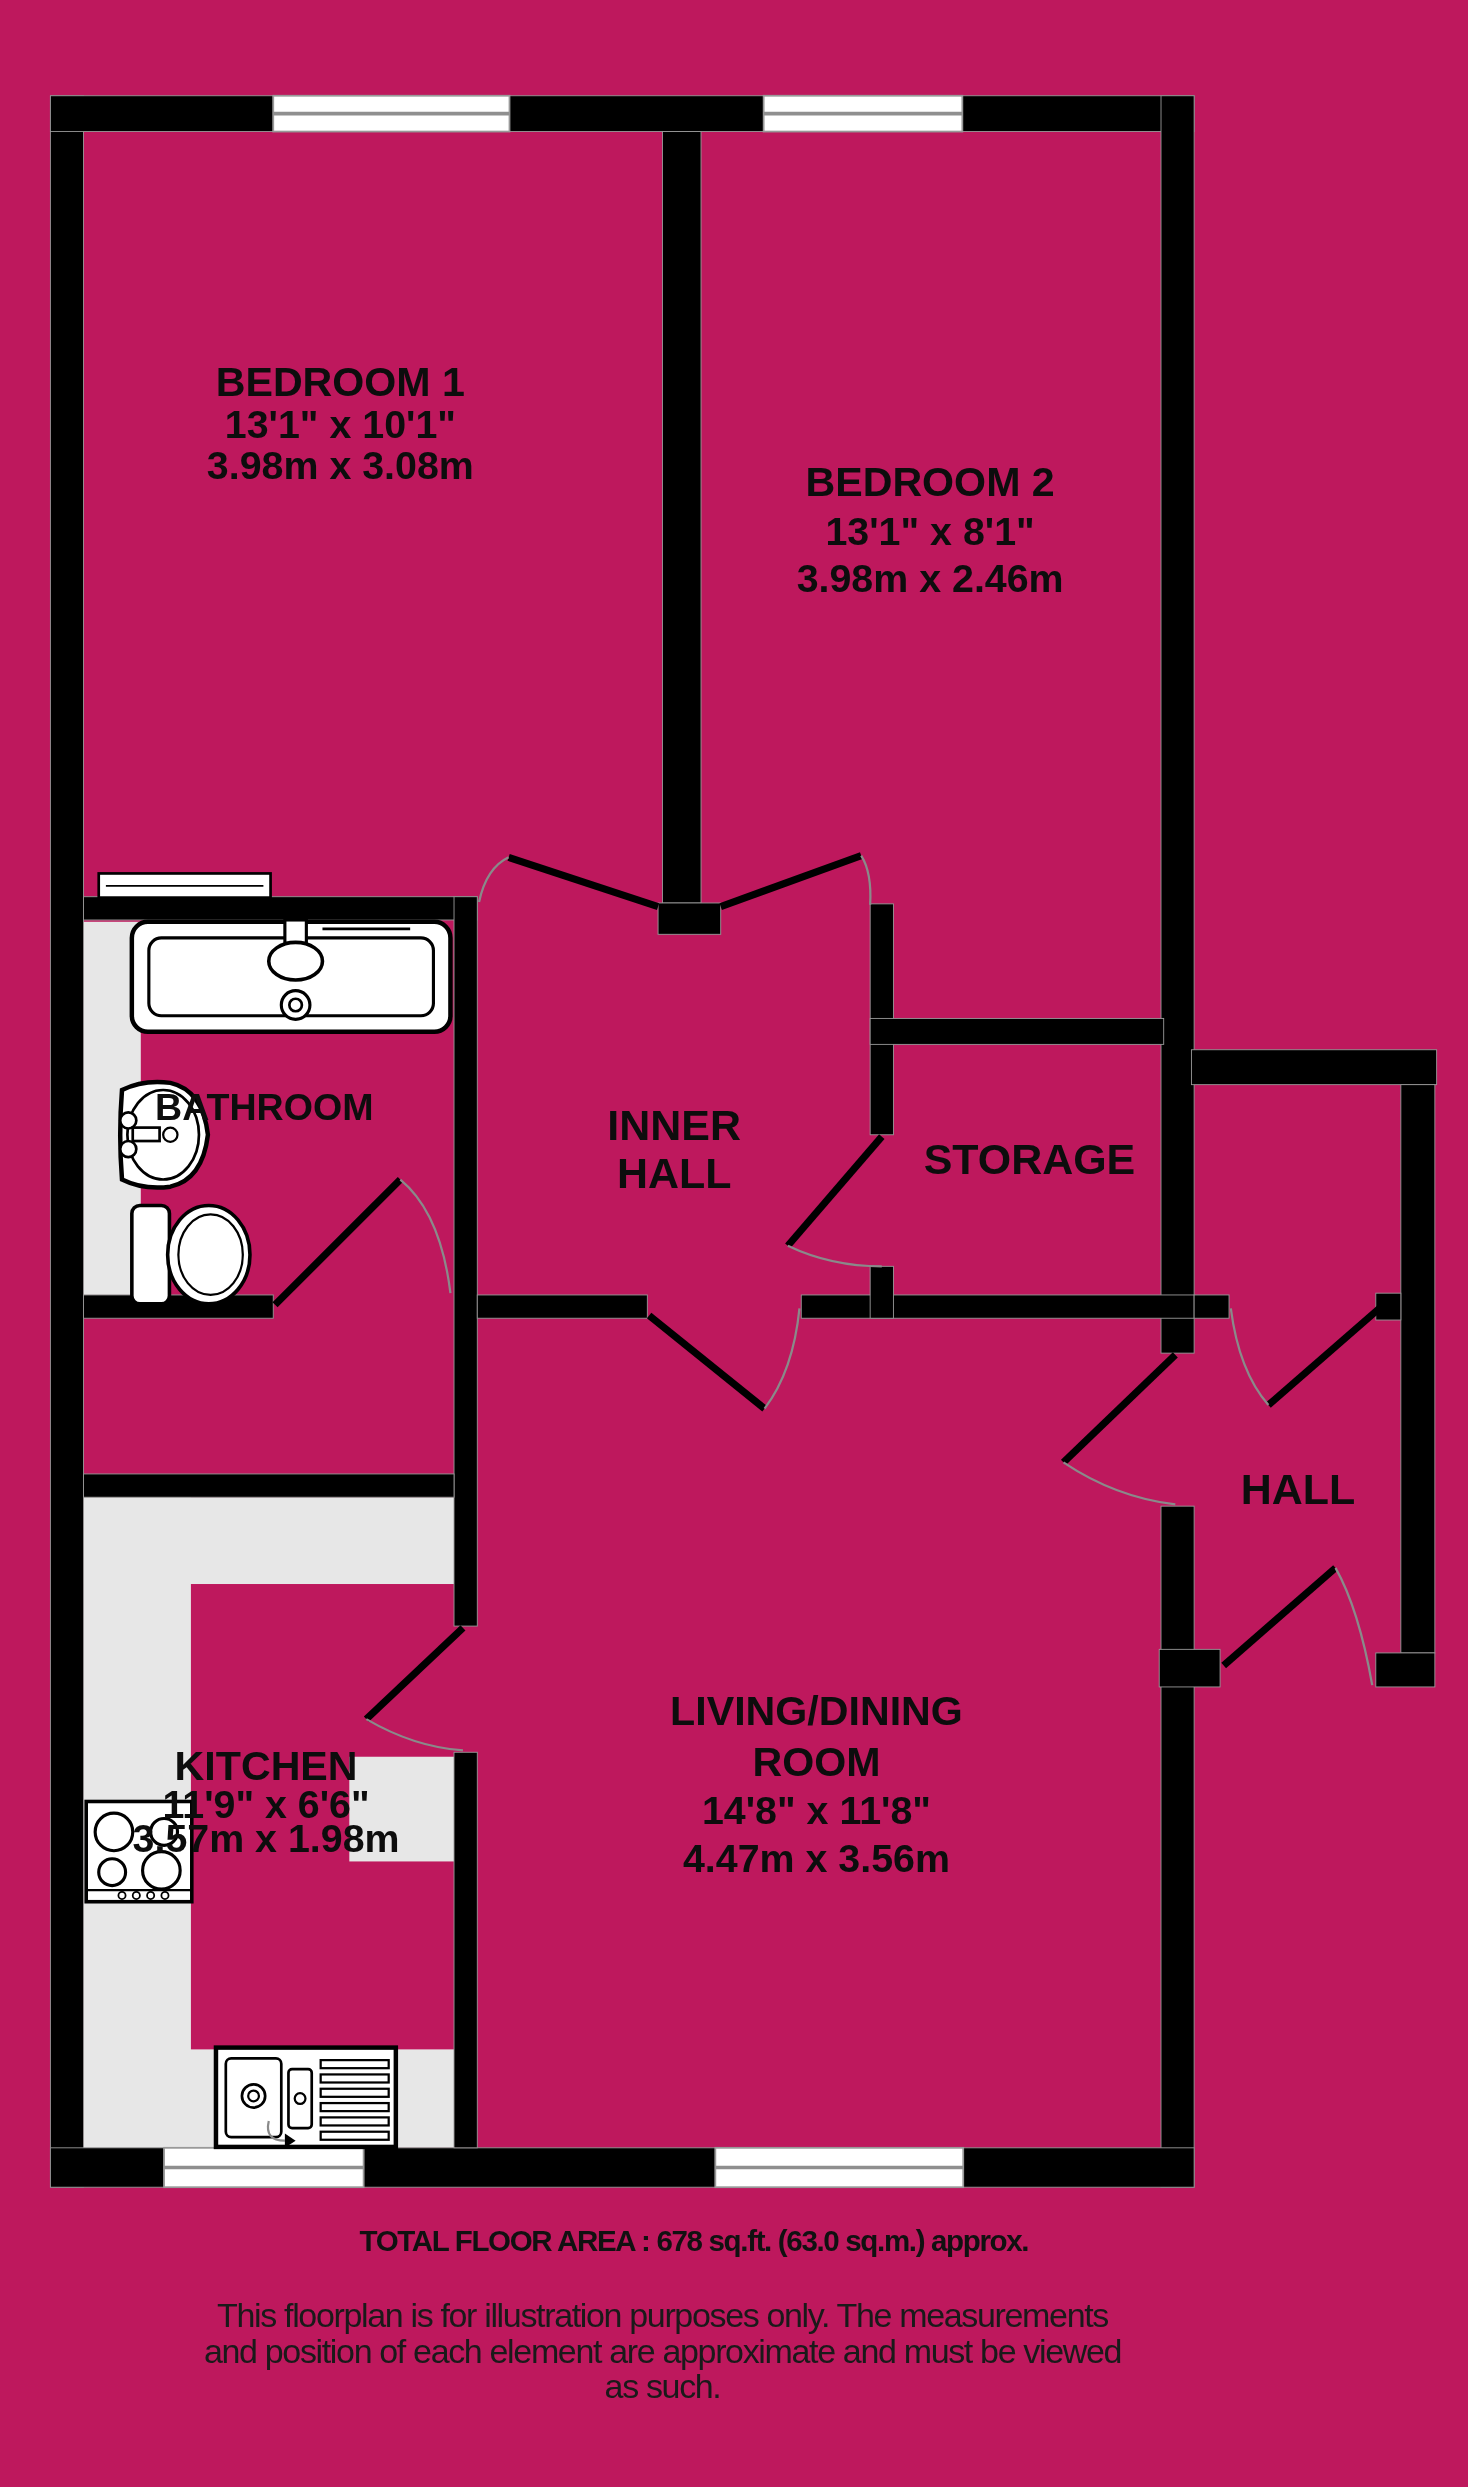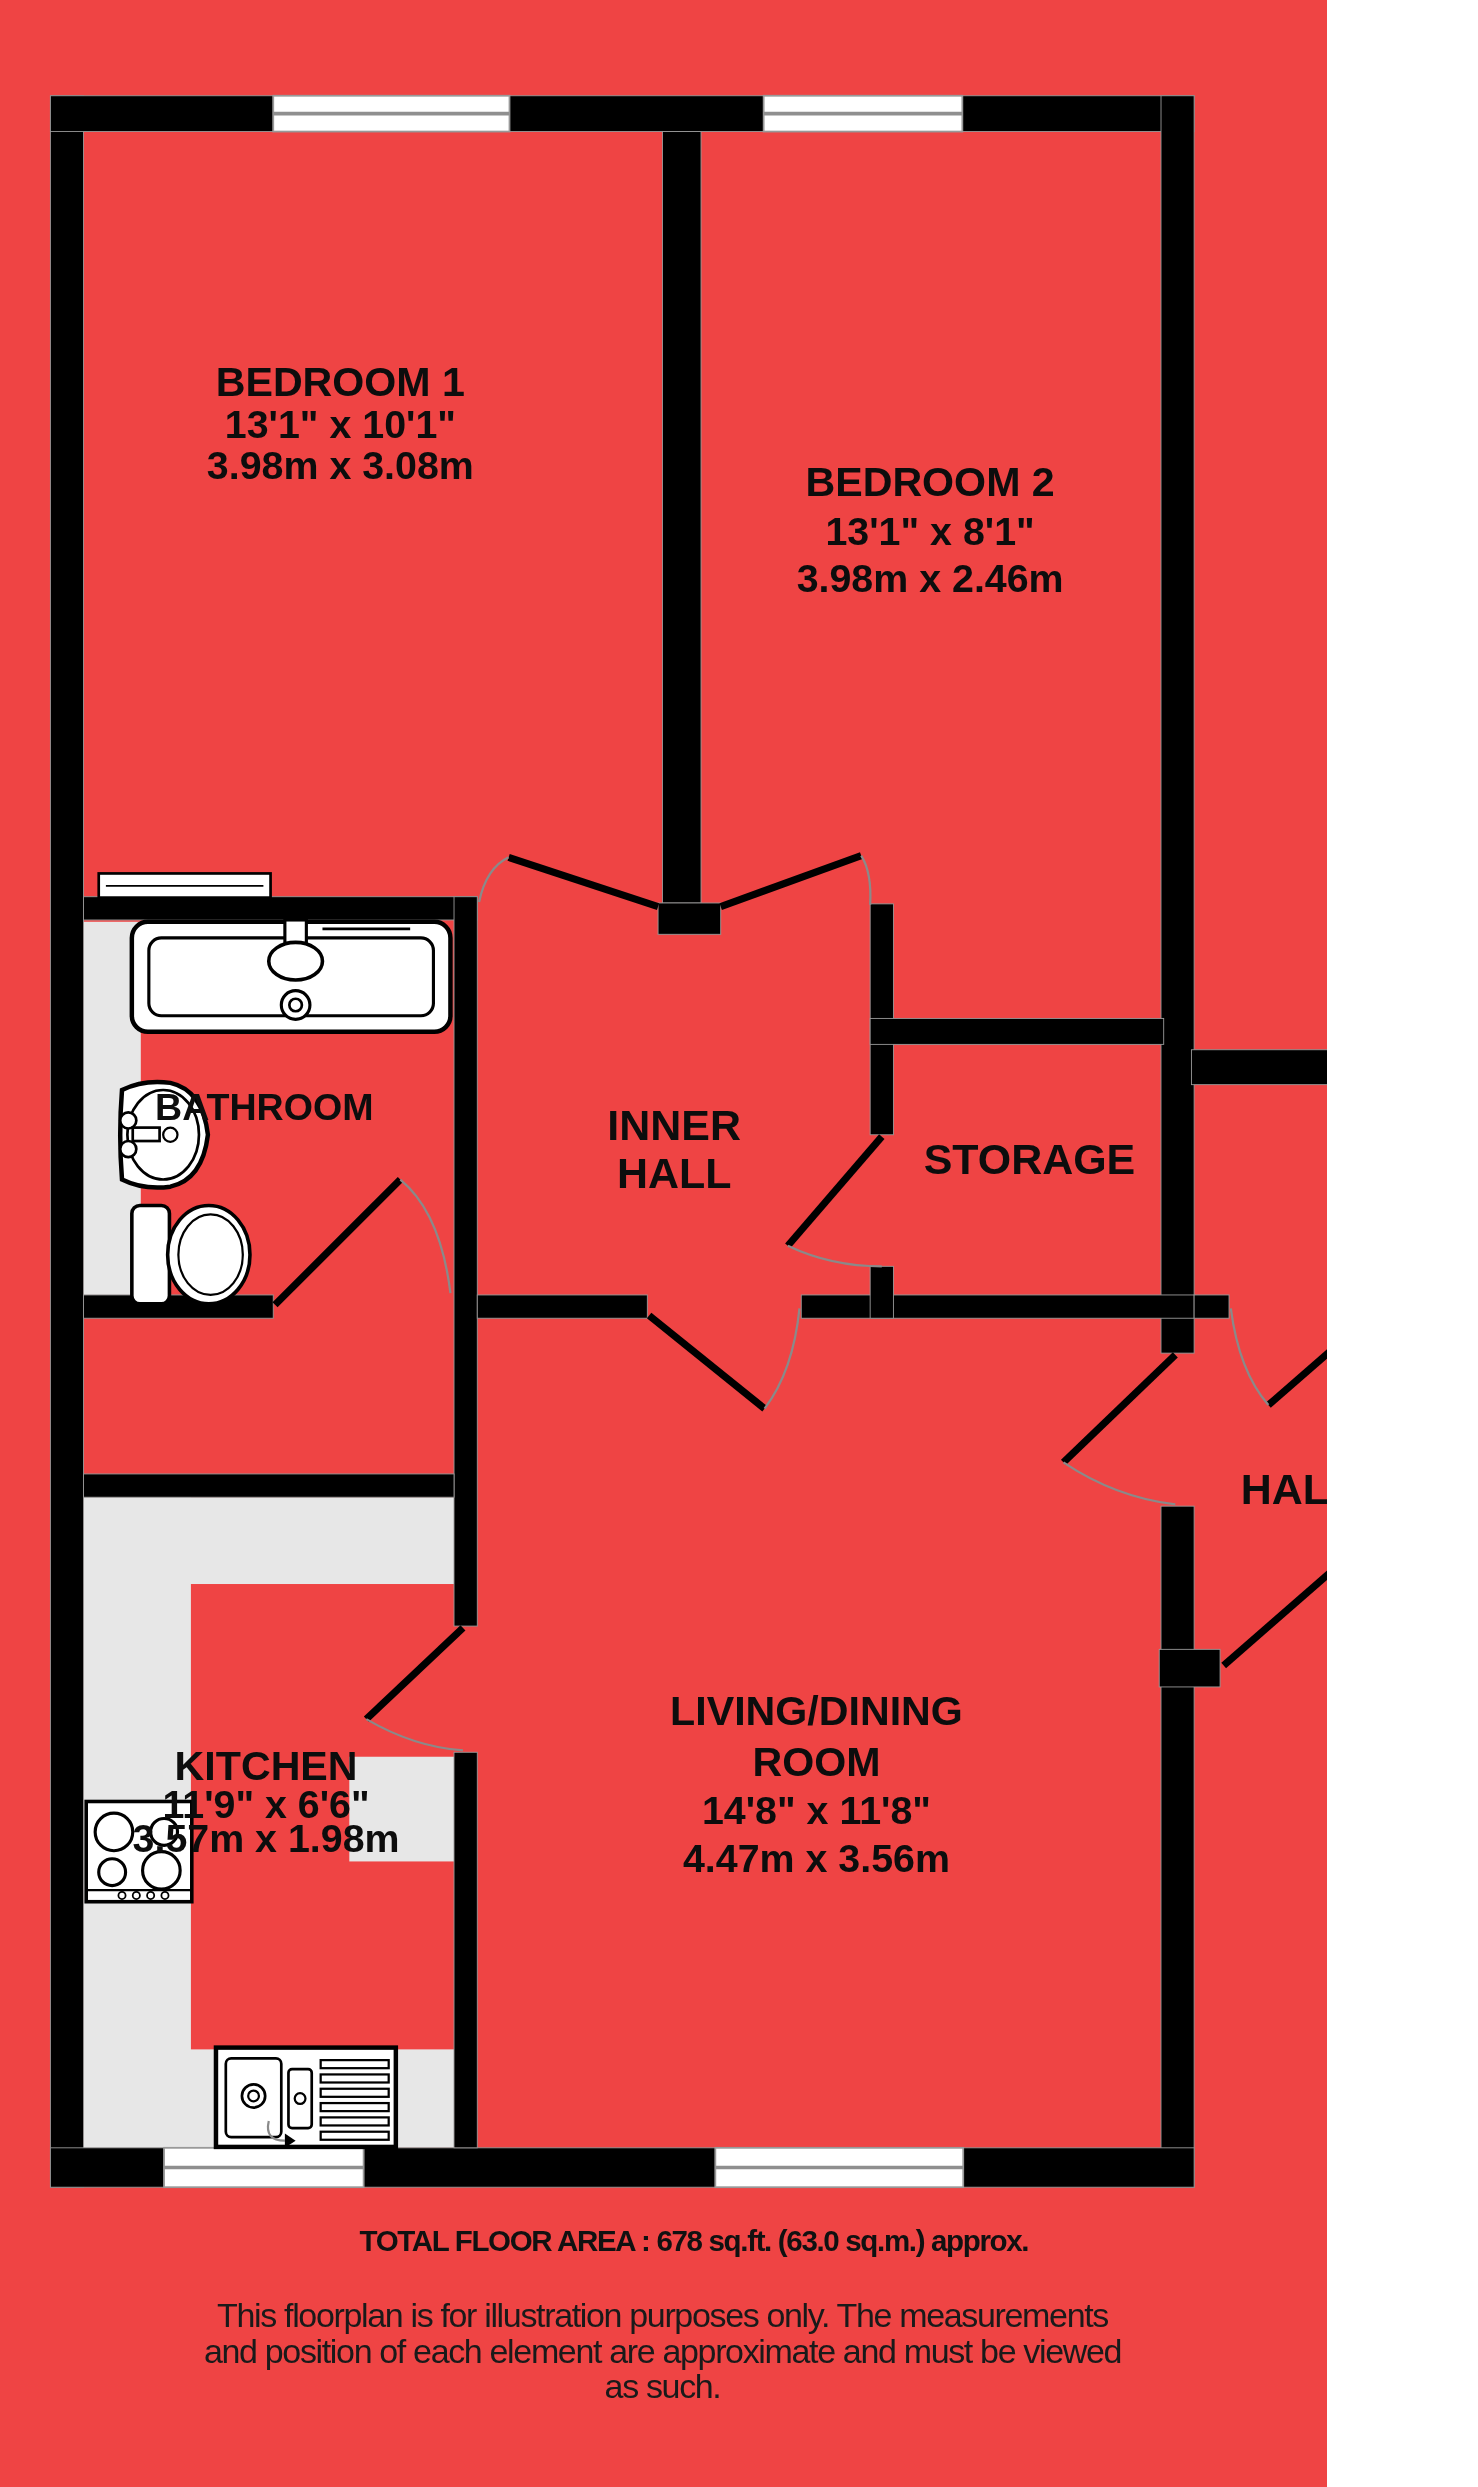--- a/index.html
+++ b/index.html
@@ -1,16 +1,16 @@
 <!DOCTYPE html>
 <html style="font-size:14.3px"><head>
 <meta charset="utf-8">
 <style>
   html,body{margin:0;padding:0;background:#ffffff;}
-  #canvas{position:relative;width:1327px;height:2487px;background:#ef4444;overflow:hidden;}
+  #canvas{position:relative;width:1468px;height:2487px;background:#be185d;overflow:hidden;}
   svg{display:block;}
   .room-label{font-family:"Liberation Sans",sans-serif;font-weight:bold;fill:#0d0d0d;text-anchor:middle;}
   .sz46{font-size:46px;}
   .sz48{font-size:48px;}
   .sz44{font-size:44px;}
   .sz42{font-size:42px;}
   .wall{fill:#000000;stroke:#9a9a9a;stroke-width:1;}
   .leaf{stroke:#000000;stroke-width:8;fill:none;stroke-linecap:butt;}
   .arc{stroke:#8a8a8a;stroke-width:2.5;fill:none;}
   .fix{fill:#ffffff;stroke:#000000;}

